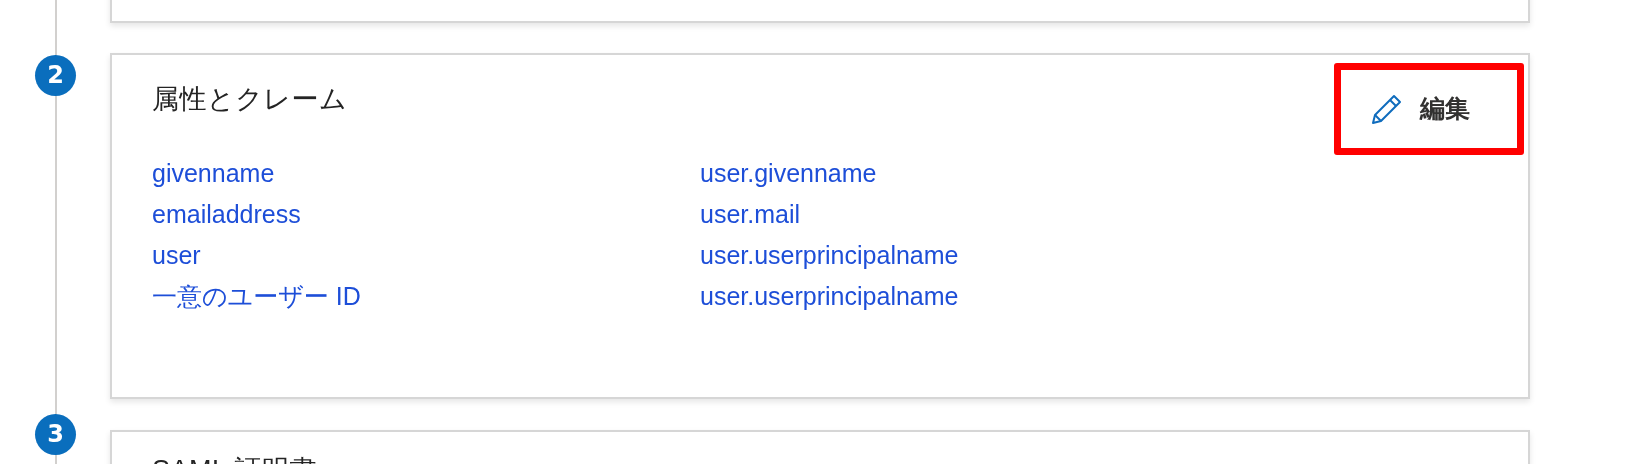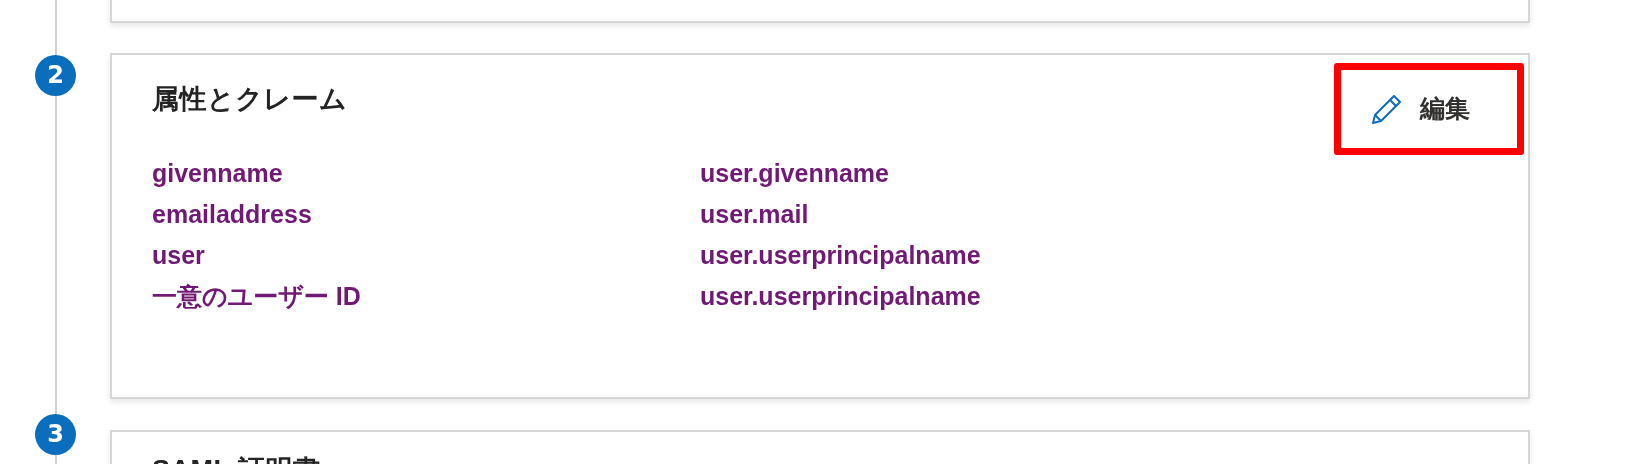--- a/index.html
+++ b/index.html
@@ -41,21 +41,20 @@
       font-family: "DejaVu Sans", sans-serif;
     }
     .card {
       position: absolute;
       left: 110px;
       width: 1420px;
       background: #ffffff;
       border: 2px solid #d6d6d6;
       box-shadow: 0 3px 6px rgba(0,0,0,0.10);
       box-sizing: border-box;
-      font-weight: bold;
     }
     .card-top { top: -20px; height: 43px; border-top: none; }
     .card-main { top: 53px; height: 346px; }
     .card-bottom { top: 430px; height: 60px; }
     .card-title {
       position: absolute;
       left: 40px;
       top: 26px;
       font-size: 27px;
       color: #242424;
@@ -66,21 +65,21 @@
       position: absolute;
       left: 40px;
       top: 98px;
       width: 1000px;
     }
     .claim-row {
       display: flex;
       height: 41px;
       align-items: center;
       font-size: 25px;
-      color: #701a75;
+      color: #1d4ed8;
     }
     .claim-name { width: 548px; }
     .claim-value { }
     .edit-highlight {
       position: absolute;
       left: 1334px;
       top: 63px;
       width: 190px;
       height: 92px;
       border: 7px solid #ff0000;

